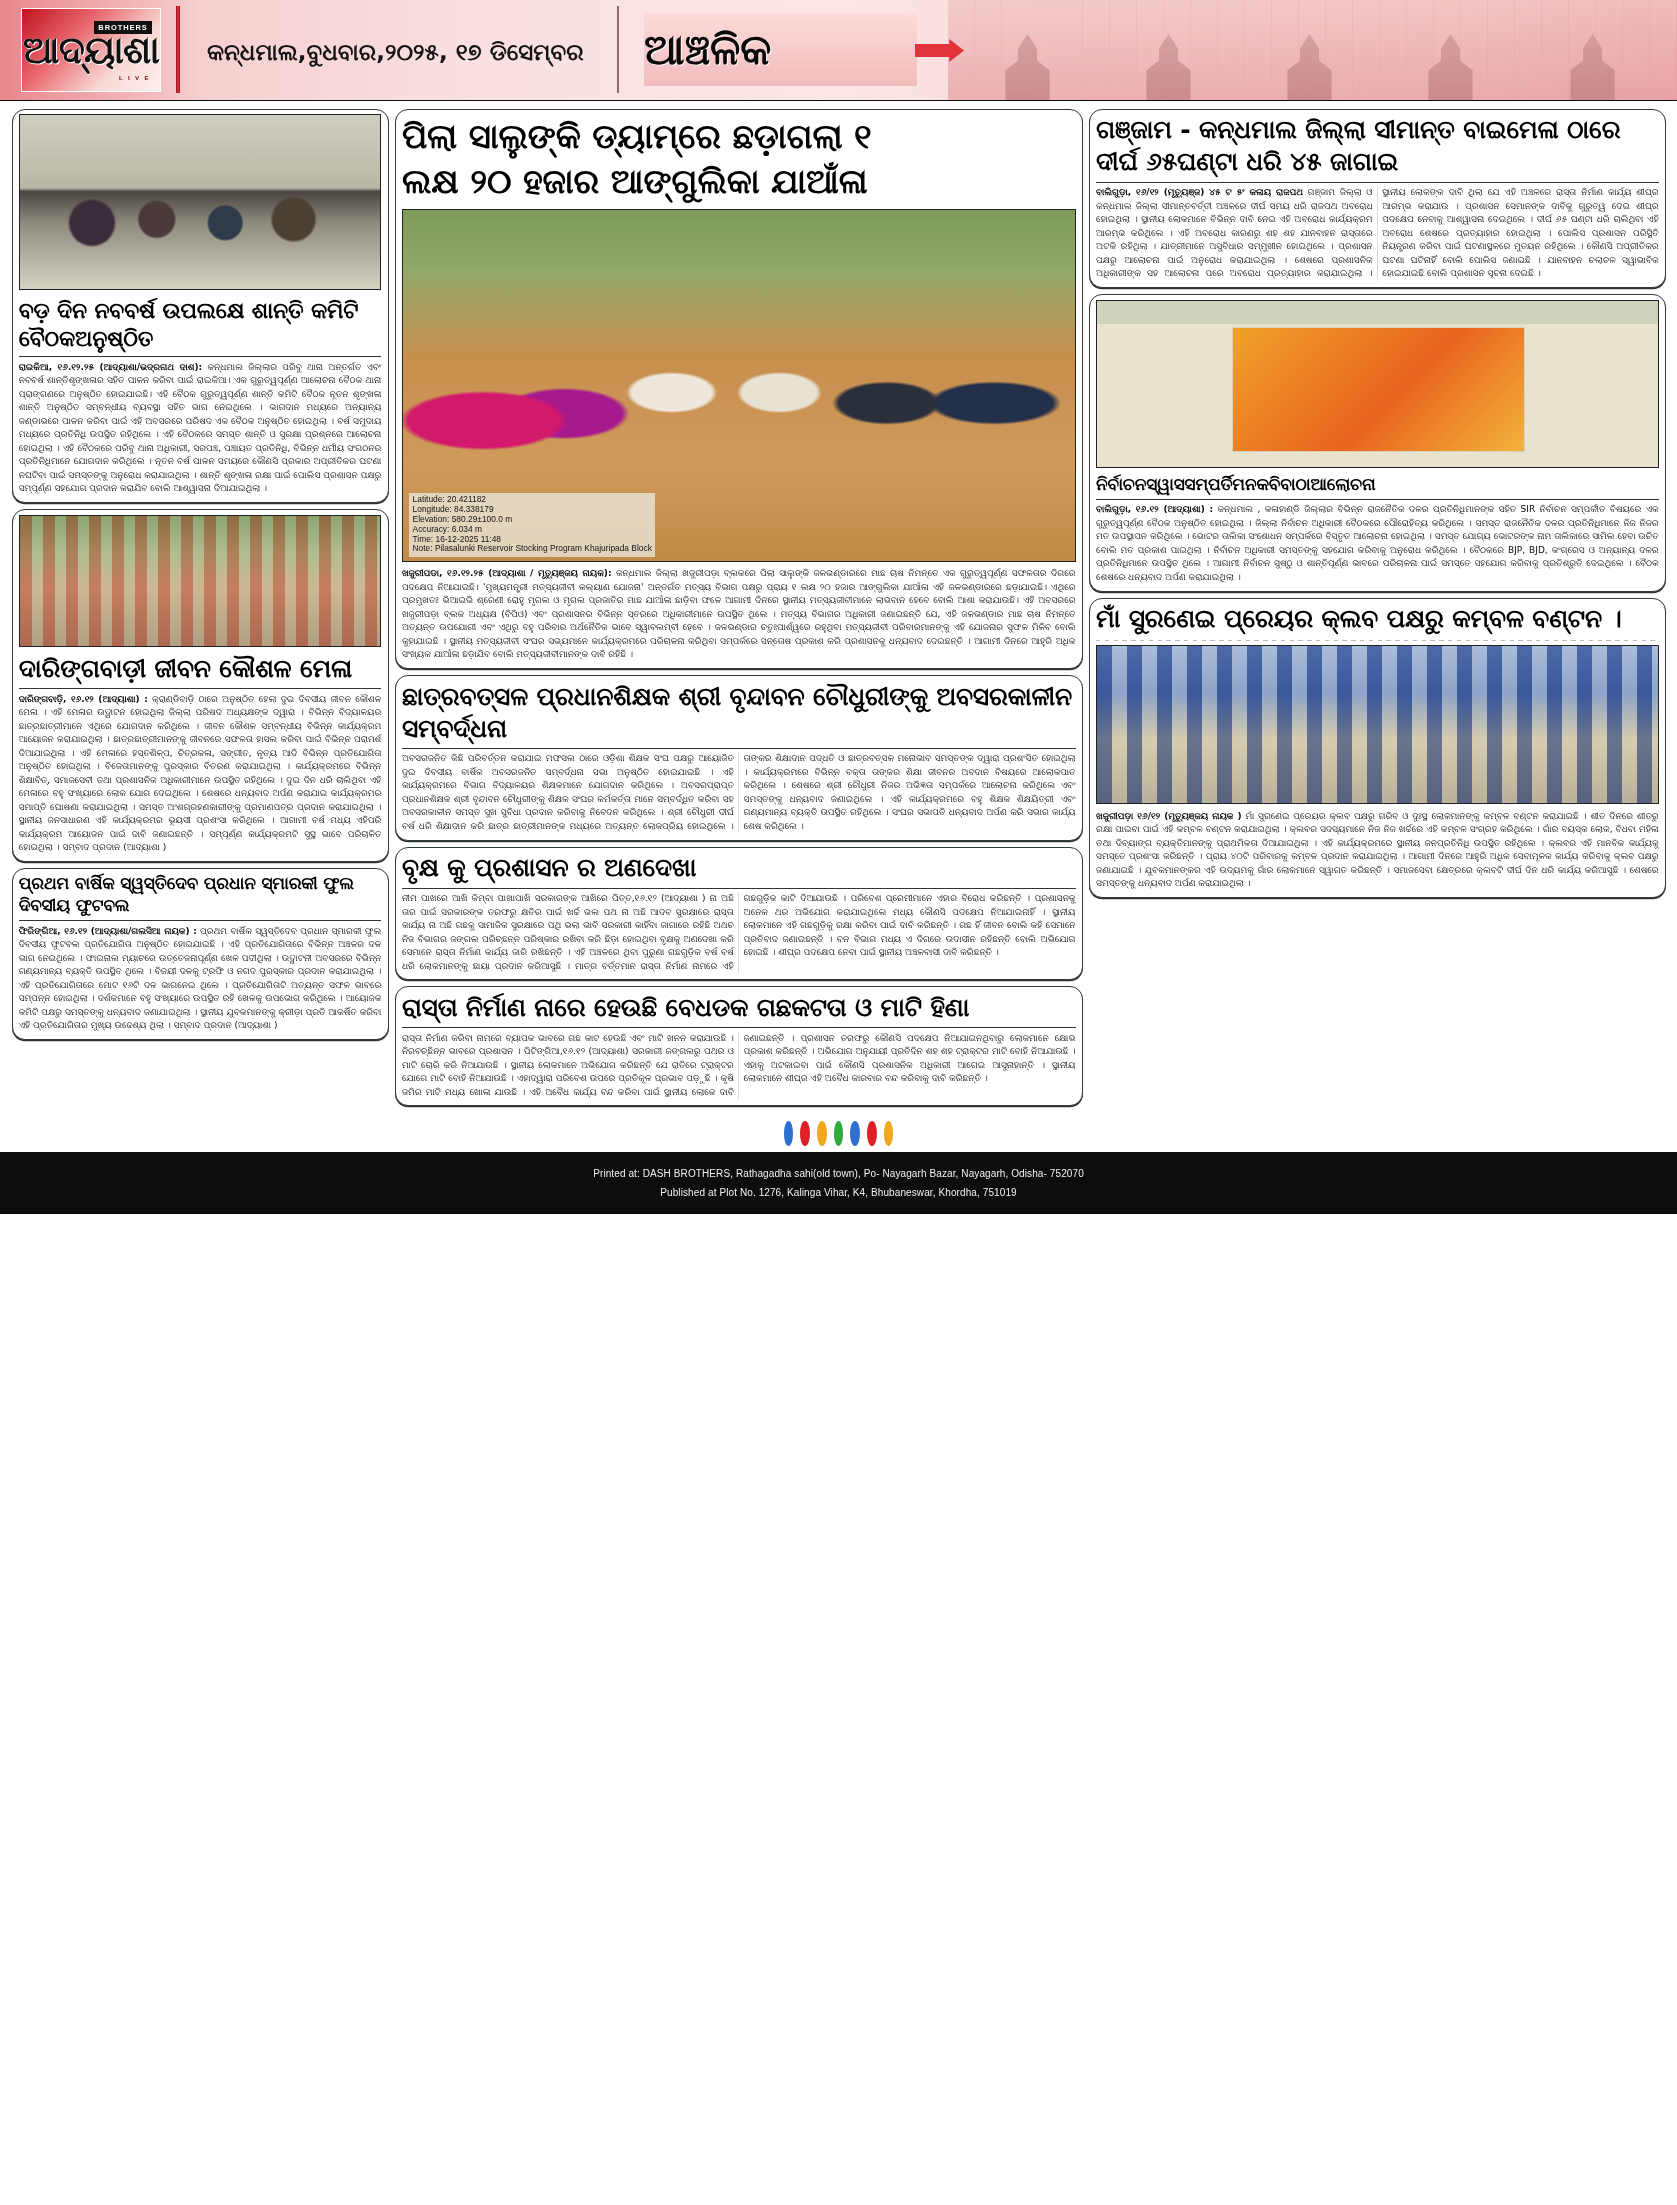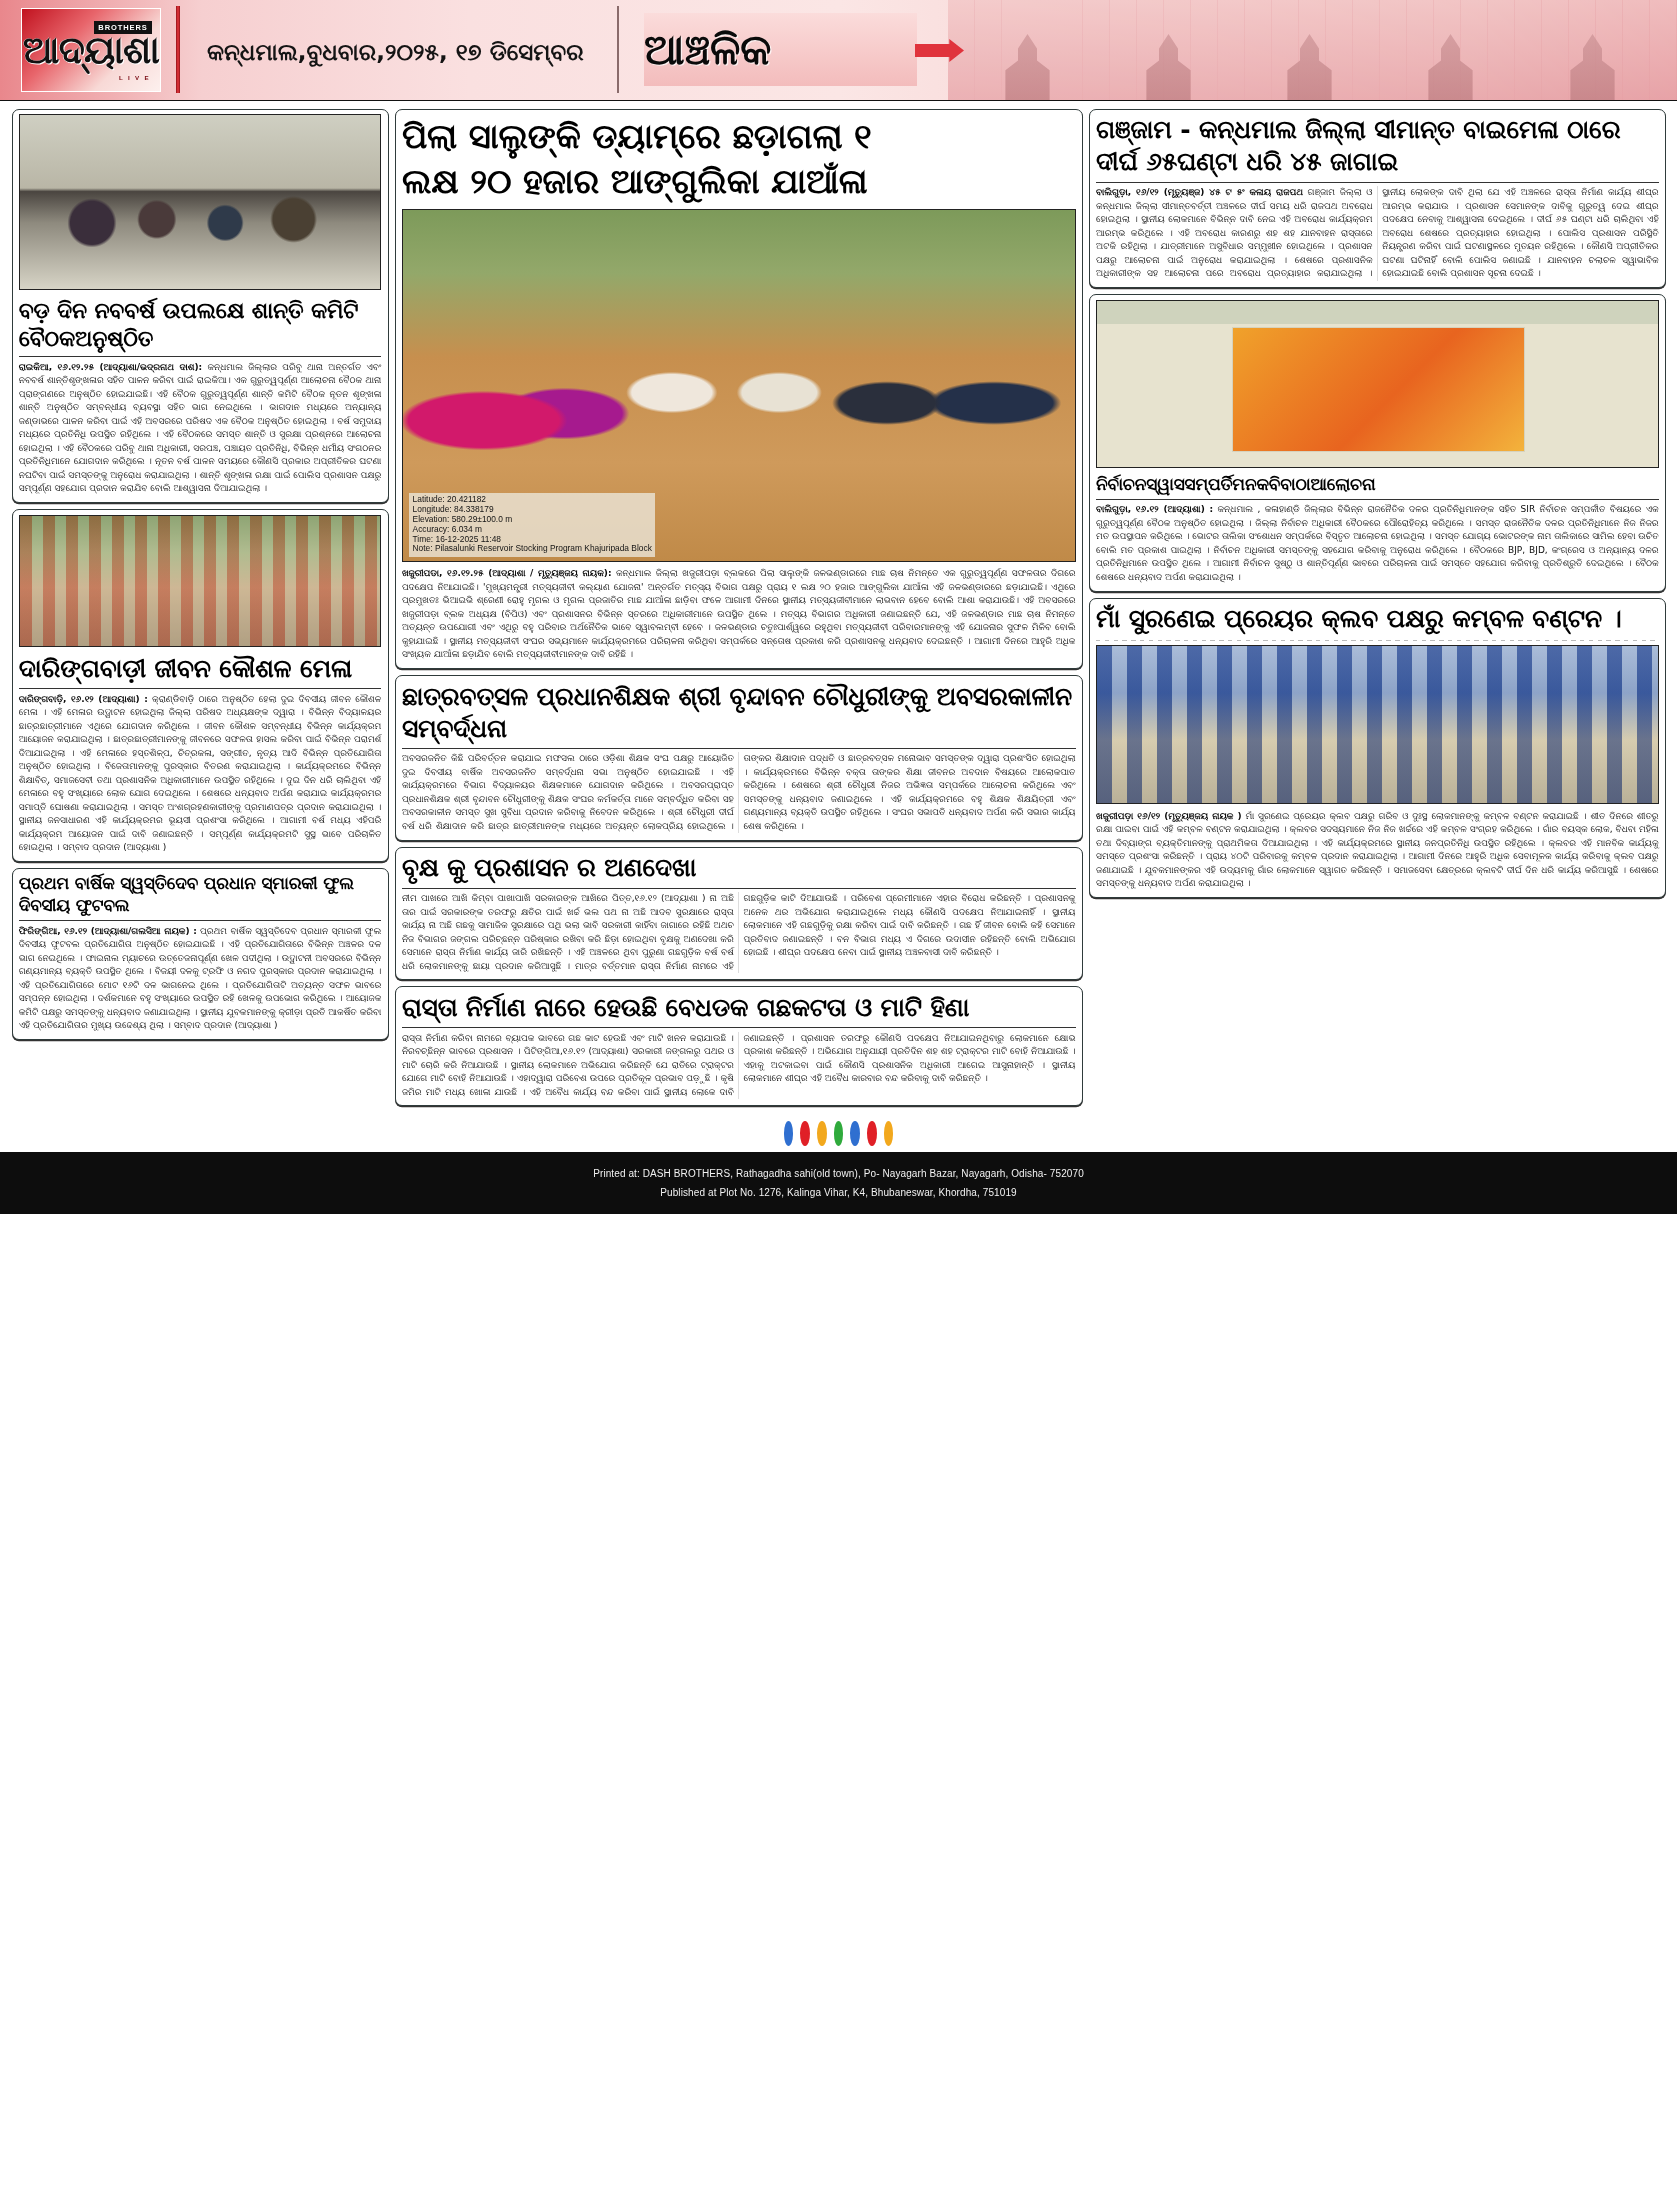--- a/index.html
+++ b/index.html
@@ -82,21 +82,21 @@
     padding: 8px 11.5px 0 11.5px;
     display: grid;
     grid-template-columns: 377px 688px 577px;
     gap: 6.2px;
   }
   .col { display: flex; flex-direction: column; gap: 6.2px; }
 
   
   .art {
     border: 0.9px solid #2f3b3b;
-    border-radius: 7px;
+    border-radius: 13px;
     background:#fff;
     padding: 4.4px 6.2px 6.2px 6.2px;
     box-shadow: 0 1.3px 0 #333;
     overflow: hidden;
   }
 
   .hl {
     font-family: "DejaVu Sans", sans-serif;
     font-weight: 700;
     color:#000;

